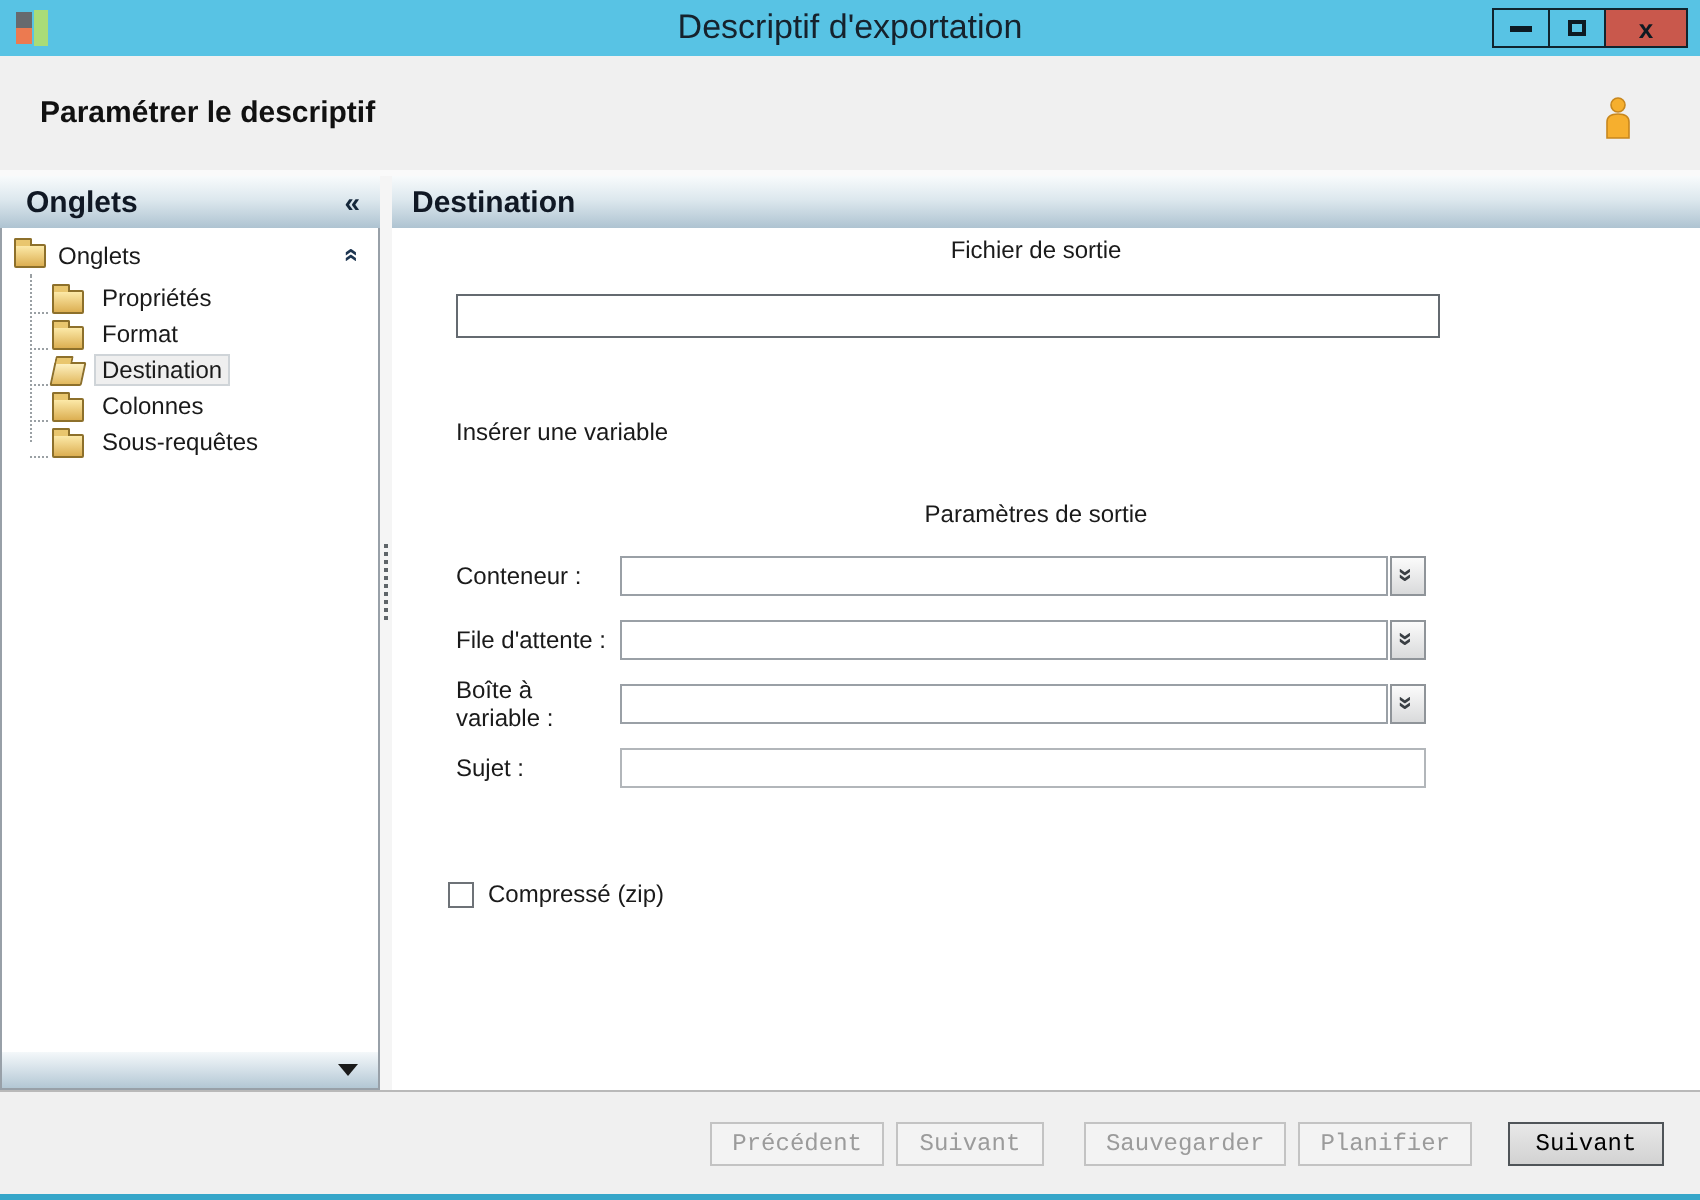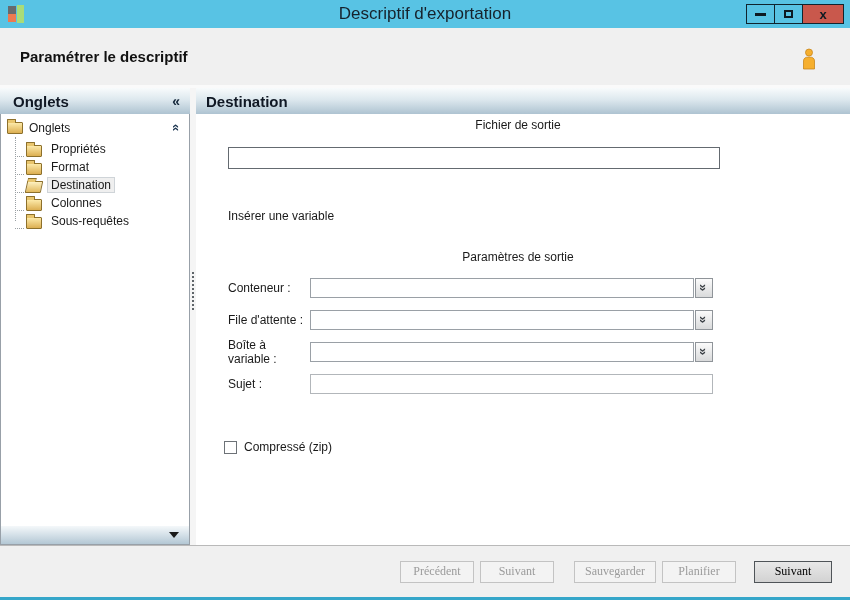--- a/index.html
+++ b/index.html
@@ -103,21 +103,21 @@
   .text-input { width:403px; height:20px; border:1px solid #b2b6ba; font-size:12px; padding:0 4px;
                 font-family:"Liberation Sans", sans-serif; }
 
   .checkbox-row { display:flex; align-items:center; margin:46px 0 0 26px; }
   .checkbox-box { width:13px; height:13px; border:1px solid #6d7277; background:#ffffff; flex:0 0 auto; }
   .checkbox-label { margin-left:7px; }
 
   
   .footer { height:52px; background:#f0f0f0; border-top:1px solid #b9b9b9; flex:0 0 auto;
             display:flex; align-items:center; justify-content:flex-end; padding-right:18px; }
-  .btn { height:22px; font-size:12px; font-family:Liberation Serif, serif;
+  .btn { height:22px; font-size:12px; font-family:Liberation Mono, monospace;
          padding:0 10px; min-width:74px; background:#f3f3f3; border:1px solid #c3c3c3;
          color:#9b9b9b; cursor:default; }
   .btn + .btn { margin-left:6px; }
   .btn.gap { margin-left:20px; }
   .btn.primary { background:linear-gradient(#e8e8e8,#d2d2d2); border:1px solid #4f5458;
                  color:#000000; min-width:78px; margin-left:18px; }
 </style>
 </head>
 <body>
 

